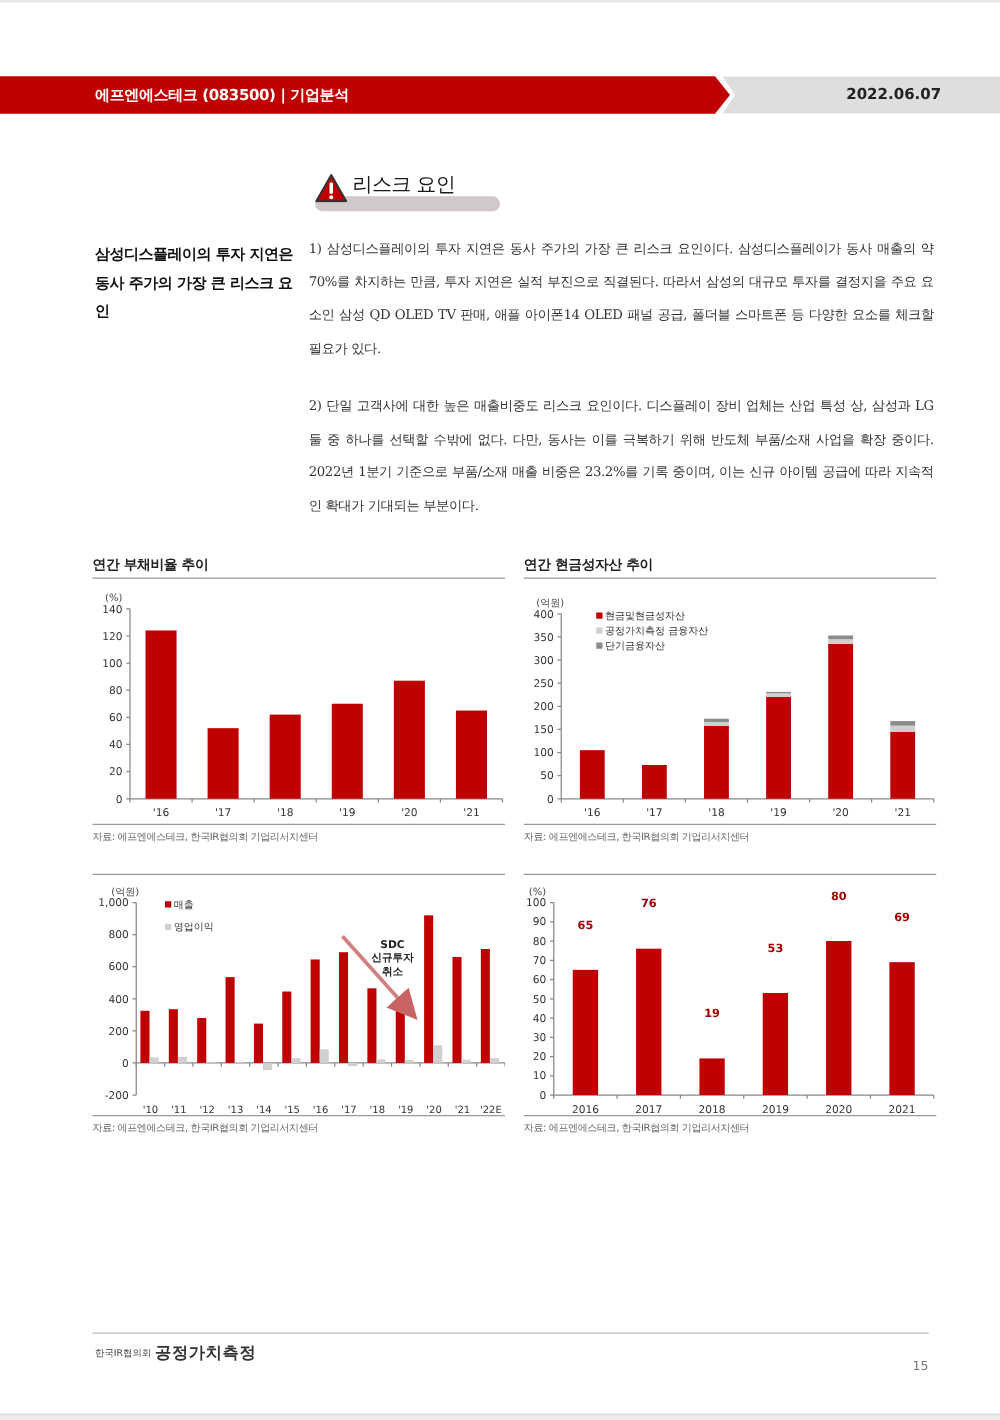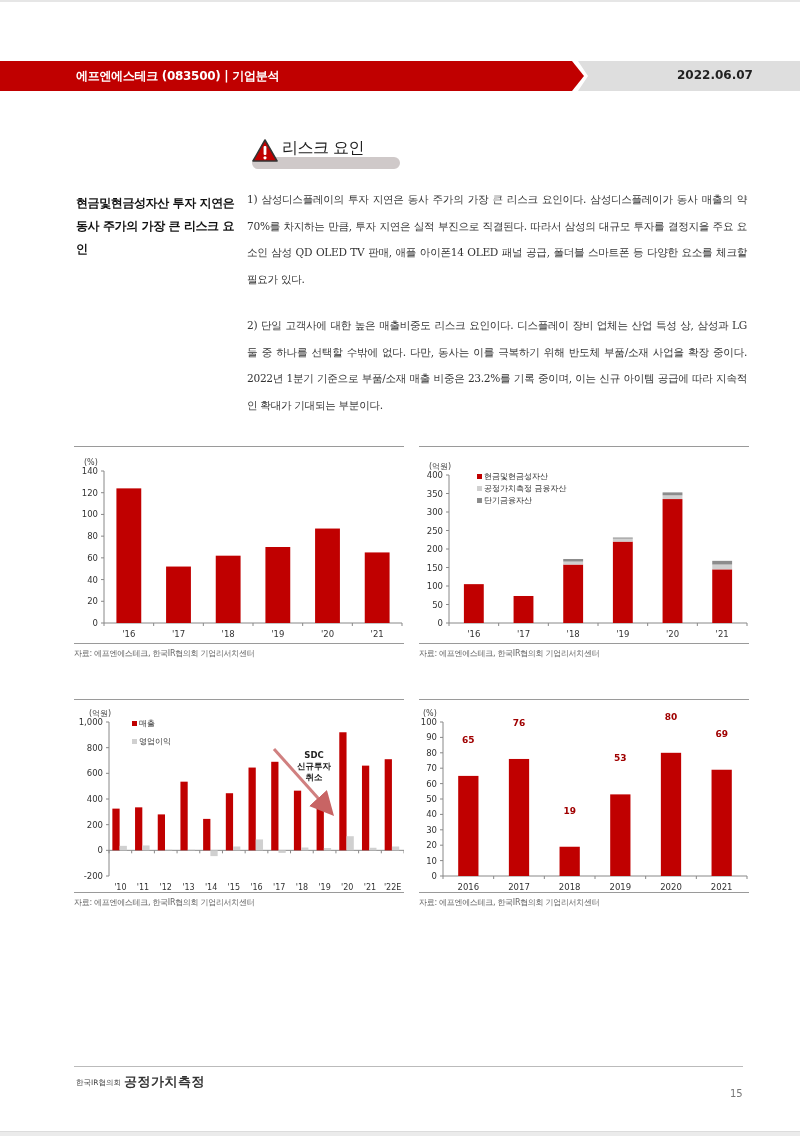--- a/index.html
+++ b/index.html
@@ -58,28 +58,29 @@
   <div class="section-shadow"></div>
   <svg class="warn-icon" viewBox="0 0 26 23">
     <polygon points="13,1 25,22 1,22" fill="#c00000" stroke="#333" stroke-width="1.6" stroke-linejoin="round"></polygon>
     <rect x="11.6" y="7" width="2.8" height="9" rx="1" fill="#fff"></rect>
     <circle cx="13" cy="18.8" r="1.6" fill="#fff"></circle>
   </svg>
   <span class="section-title">리스크 요인</span>
 </div>
 
 <div class="side-heading">
-  <div>현금및현금성자산 투자 지연은</div>
+  <div>삼성디스플레이의 투자 지연은</div>
   <div>동사 주가의 가장 큰 리스크 요인</div>
 </div>
 
 <p class="para para1">1) 삼성디스플레이의 투자 지연은 동사 주가의 가장 큰 리스크 요인이다. 삼성디스플레이가 동사 매출의 약 70%를 차지하는 만큼, 투자 지연은 실적 부진으로 직결된다. 따라서 삼성의 대규모 투자를 결정지을 주요 요소인 삼성 QD OLED TV 판매, 애플 아이폰14 OLED 패널 공급, 폴더블 스마트폰 등 다양한 요소를 체크할 필요가 있다.</p>
 <p class="para para2">2) 단일 고객사에 대한 높은 매출비중도 리스크 요인이다. 디스플레이 장비 업체는 산업 특성 상, 삼성과 LG 둘 중 하나를 선택할 수밖에 없다. 다만, 동사는 이를 극복하기 위해 반도체 부품/소재 사업을 확장 중이다. 2022년 1분기 기준으로 부품/소재 매출 비중은 23.2%를 기록 중이며, 이는 신규 아이템 공급에 따라 지속적인 확대가 기대되는 부분이다.</p>
 
 <div class="chart-block" style="left:74px; top:444px;">
+  <div class="chart-title">연간 부채비율 추이</div>
   <div class="chart-rule"></div>
   <svg class="chart-svg" id="chart0" width="330" height="196">
       <text x="10" y="18" font-size="8" fill="#444">(%)</text>
       <line x1="30" y1="24" x2="30" y2="176" stroke="#888" stroke-width="1"></line>
       <line x1="27" y1="176" x2="30" y2="176" stroke="#888"></line>
       <text x="24" y="179" font-size="8.5" fill="#333" text-anchor="end">0</text>
       <line x1="27" y1="154.28571428571428" x2="30" y2="154.28571428571428" stroke="#888"></line>
       <text x="24" y="157.28571428571428" font-size="8.5" fill="#333" text-anchor="end">20</text>
       <line x1="27" y1="132.57142857142858" x2="30" y2="132.57142857142858" stroke="#888"></line>
       <text x="24" y="135.57142857142858" font-size="8.5" fill="#333" text-anchor="end">40</text>
@@ -112,20 +113,21 @@
       <text x="253.5" y="190" font-size="8.5" fill="#333" text-anchor="middle">'20</text>
       <rect x="241.08333333333334" y="81.54285714285714" width="24.833333333333332" height="94.45714285714286" fill="#c00000"></rect>
       <text x="303.16666666666663" y="190" font-size="8.5" fill="#333" text-anchor="middle">'21</text>
       <rect x="290.74999999999994" y="105.42857142857143" width="24.833333333333332" height="70.57142857142857" fill="#c00000"></rect>
     </svg>
   <div class="chart-source-rule"></div>
   <div class="chart-source">자료: 에프엔에스테크, 한국IR협의회 기업리서치센터</div>
 </div>
 
 <div class="chart-block" style="left:419px; top:444px;">
+  <div class="chart-title">연간 현금성자산 추이</div>
   <div class="chart-rule"></div>
   <svg class="chart-svg" id="chart1" width="330" height="196">
       <text x="10" y="22" font-size="8" fill="#444">(억원)</text>
       <line x1="30" y1="28" x2="30" y2="176" stroke="#888" stroke-width="1"></line>
       <line x1="27" y1="176" x2="30" y2="176" stroke="#888"></line>
       <text x="24" y="179" font-size="8.5" fill="#333" text-anchor="end">0</text>
       <line x1="27" y1="157.5" x2="30" y2="157.5" stroke="#888"></line>
       <text x="24" y="160.5" font-size="8.5" fill="#333" text-anchor="end">50</text>
       <line x1="27" y1="139" x2="30" y2="139" stroke="#888"></line>
       <text x="24" y="142" font-size="8.5" fill="#333" text-anchor="end">100</text>

